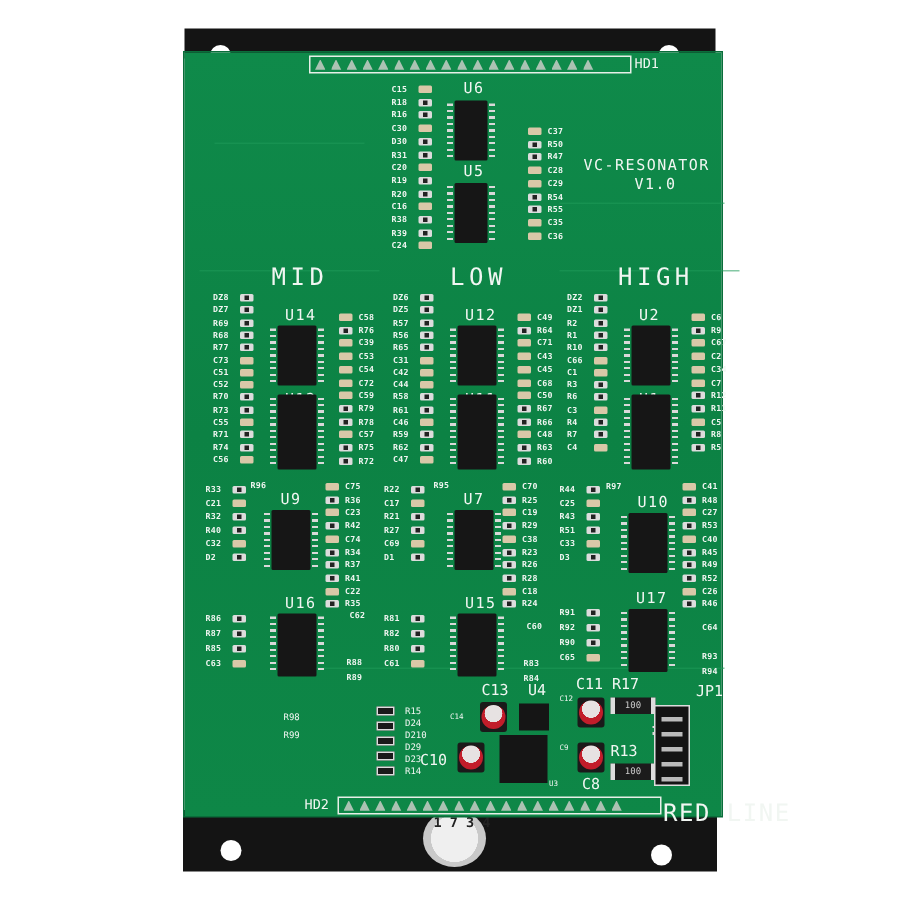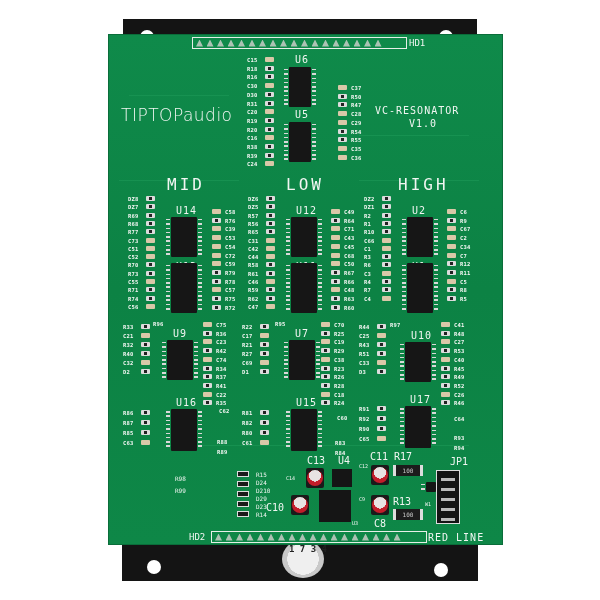--- a/index.html
+++ b/index.html
@@ -2,21 +2,21 @@
 <html><head>
   <meta charset="utf-8">
   <style>
     * { margin: 0; padding: 0; box-sizing: border-box; }
     html, body { width: 600px; height: 600px; background: #ffffff; overflow: hidden; }
     body { position: relative; font-family: "DejaVu Sans Mono", monospace; }
     .panel { position: absolute; background: #141414; }
     .panel-top { left: 123px; top: 19px; width: 354px; height: 20px; }
     .panel-bot { left: 122px; top: 540px; width: 356px; height: 41px; }
     .hole { position: absolute; width: 14px; height: 14px; border-radius: 50%; background: #fff; }
-    .pcb { position: absolute; left: 108px; top: 34px; width: 395px; height: 511px;
+    .pcb { position: absolute; left: 122px; top: 34px; width: 360px; height: 511px;
       background: linear-gradient(180deg, #0f8a4a 0%, #0c8244 50%, #0e8747 100%);
       border: 1px solid #0a6d3a; }
     .silk { position: absolute; color: #f1f6f2; white-space: nowrap; }
     .small { font-size: 5.5px; letter-spacing: 0.2px; font-weight: bold; }
     .uname { font-size: 10px; letter-spacing: 1px; }
     .section { font-size: 16px; letter-spacing: 3px; }
     .header { position: absolute; border: 1px solid #e7efe8; height: 12px; display: flex; gap: 3.5px; align-items: center; padding-left: 3px; }
     .pin { width: 7px; height: 7px; background: #c7ccc5; clip-path: polygon(50% 0, 100% 100%, 0 100%); opacity: 0.85; }
     .ic { position: absolute; background: #161616; border-radius: 1px; }
     .ic::before, .ic::after { content: ""; position: absolute; top: 2px; bottom: 2px; width: 4px;
@@ -73,21 +73,20 @@
       <i class="pin"></i>
       <i class="pin"></i>
       <i class="pin"></i>
       <i class="pin"></i>
       <i class="pin"></i>
       <i class="pin"></i>
       <i class="pin"></i>
   </div>
   <span class="silk" style="left:300px;top:3px;font-size:9px">HD1</span>
 
-  <span class="silk" style="left:12px;top:70px;font-size:17px;letter-spacing:0.5px;font-family:'DejaVu Sans',sans-serif;font-weight:300">TIPTOPaudio</span>
   <span class="silk" style="left:266px;top:70px;font-size:10px;letter-spacing:1px">VC-RESONATOR</span>
   <span class="silk" style="left:300px;top:83px;font-size:10px;letter-spacing:1px">V1.0</span>
 
   <div id="cl"></div>
   <span class="silk uname" style="left:186px;top:19px">U6</span>
   <div class="ic" style="left:180px;top:32px;width:22px;height:40px"></div>
   <span class="silk uname" style="left:186px;top:74px">U5</span>
   <div class="ic" style="left:180px;top:87px;width:22px;height:40px"></div>
 
   <span class="silk section" style="left:58px;top:140px">MID</span>
@@ -188,21 +187,21 @@
       <i class="pin"></i>
       <i class="pin"></i>
       <i class="pin"></i>
       <i class="pin"></i>
       <i class="pin"></i>
       <i class="pin"></i>
       <i class="pin"></i>
       <i class="pin"></i>
       <i class="pin"></i>
   </div>
-  <span class="silk" style="left:319px;top:497px;font-size:10px;letter-spacing:1px">RED LINE</span>
+  <span class="silk" style="left:319px;top:497px;font-size:16px;letter-spacing:1px">RED LINE</span>
 <span class="silk small" style="left: 138px; top: 22px;">C15</span>
     <div class="smd c" style="left: 156px; top: 22px;"></div>
     <span class="silk small" style="left: 138px; top: 30.7px;">R18</span>
     <div class="smd r" style="left: 156px; top: 30.7px;"></div>
     <span class="silk small" style="left: 138px; top: 39.4px;">R16</span>
     <div class="smd r" style="left: 156px; top: 39.4px;"></div>
     <span class="silk small" style="left: 138px; top: 48.1px;">C30</span>
     <div class="smd c" style="left: 156px; top: 48.1px;"></div>
     <span class="silk small" style="left: 138px; top: 56.8px;">D30</span>
     <div class="smd r" style="left: 156px; top: 56.8px;"></div>

